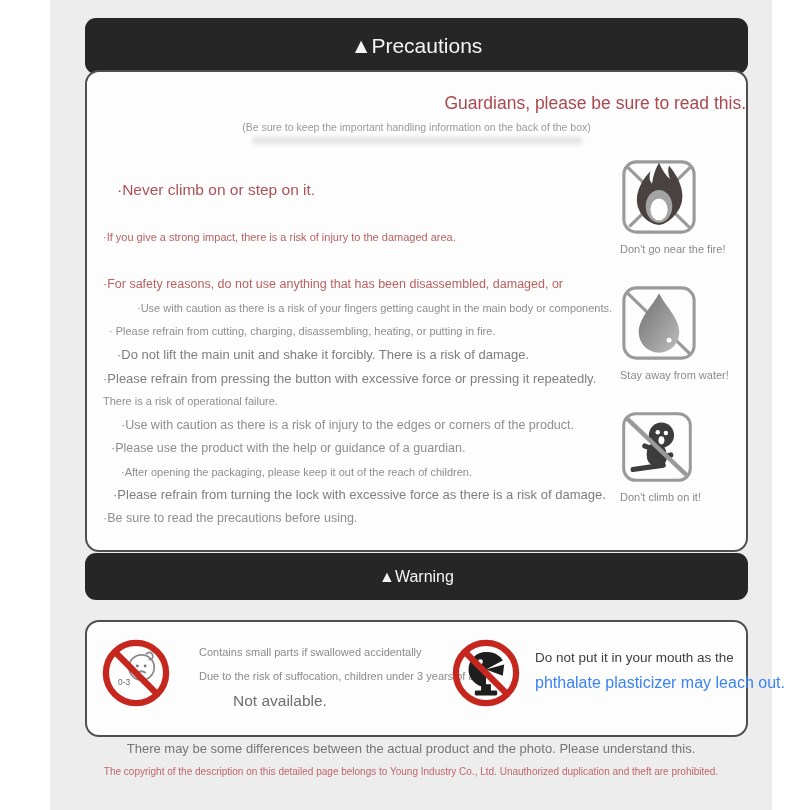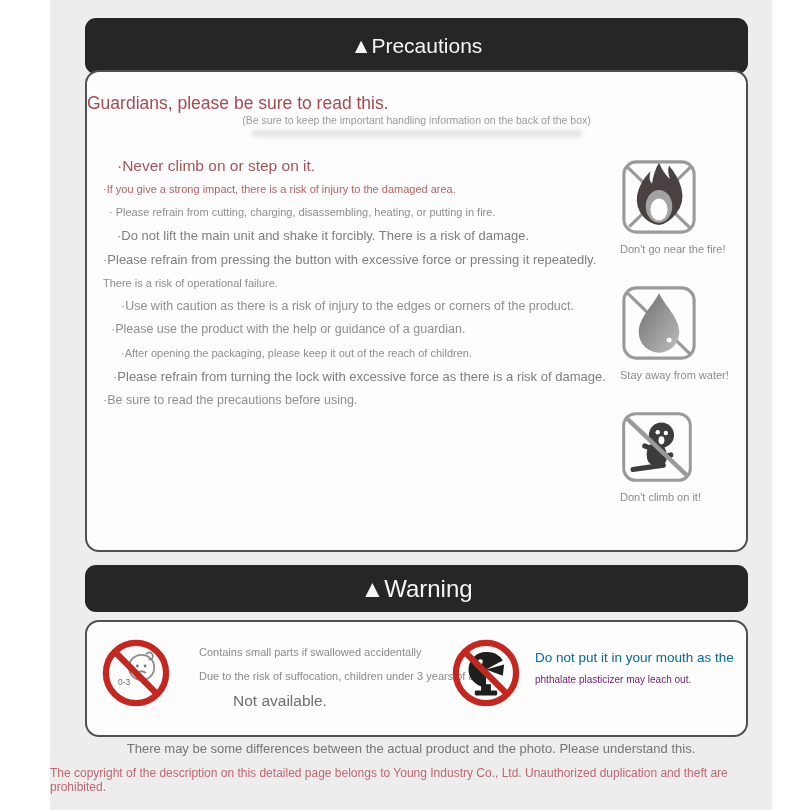--- a/index.html
+++ b/index.html
@@ -10,90 +10,92 @@
   }
   .gray-panel{
     position:absolute;left:50px;top:0;width:722px;height:810px;
     background:#ededed;
   }
   .bar{
     position:absolute;left:85px;width:663px;background:#262626;
     border-radius:11px;color:#f5f5f5;display:flex;align-items:center;justify-content:center;
   }
   .bar.precautions{top:18px;height:56px;font-size:21px;}
-  .bar.warning{top:565px;height:47px;font-size:24px;}
+  .bar.warning{top:553px;height:47px;font-size:16px;}
   .white-box{
     position:absolute;left:85px;width:659px;background:#fdfdfd;
     border:2px solid #4f4f4f;border-radius:14px;
   }
   .box-precautions{top:70px;height:478px;}
   .box-warning{top:620px;height:113px;}
   .p-title{
-    margin-top:21px;text-align:left;color:#a8494f;font-size:17.5px;
+    margin-top:21px;text-align:right;color:#a8494f;font-size:17.5px;
   }
   .p-subtitle{
-    text-align:center;color:#9a9a9a;font-size:10.5px;
+    margin-top:7px;text-align:center;color:#9a9a9a;font-size:10.5px;
   }
   .blur-strip{
     margin:4px auto 0 auto;width:330px;height:7px;background:#d9d9d9;
     filter:blur(2px);opacity:.75;border-radius:3px;
   }
   .p-list{
     position:absolute;left:16px;top:82px;width:530px;
   }
   .p-item{height:23.4px;display:flex;align-items:center;white-space:nowrap;}
   .size-lg{font-size:15.5px;}
   .size-lg2{font-size:13px;}
   .size-md{font-size:12.5px;}
   .size-sm{font-size:11px;}
-  .tone-red{color:#b96060;}
+  .tone-red{color:#b96060;margin-top:24px;}
   .tone-red.size-lg{color:#ad5156;}
   .tone-gray{color:#8e8e8e;}
   .tone-gray.size-lg2{color:#7e7e7e;text-align:center;}
   .icon-col-block{
     position:absolute;width:120px;left:533px;text-align:left;
   }
   .icon-col-block .cap{
     display:block;margin-top:3px;color:#8a8a8a;font-size:11px;
   }
   .warn-group{position:absolute;top:16px;}
   .warn-left{left:14px;width:360px;}
   .warn-right{left:364px;width:286px;}
   .warn-circle{width:70px;height:70px;display:inline-block;vertical-align:top;}
   .warn-left .t1{position:absolute;left:98px;top:8px;font-size:11px;color:#8b8b8b;white-space:nowrap;}
   .warn-left .t2{position:absolute;left:98px;top:32px;font-size:11px;color:#8b8b8b;white-space:nowrap;}
   .warn-left .t3{position:absolute;left:88px;top:54px;font-size:15.5px;color:#6e6e6e;white-space:nowrap;margin-left:44px;}
-  .warn-right .t1{position:absolute;left:84px;top:12px;font-size:13.5px;color:#0369a1;white-space:nowrap;}
-  .warn-right .t2{position:absolute;left:84px;top:36px;font-size:10px;color:#701a75;white-space:nowrap;}
+  .warn-right .t1{position:absolute;left:84px;top:12px;font-size:13.5px;color:#404040;white-space:nowrap;}
+  .warn-right .t2{position:absolute;left:84px;top:36px;font-size:16px;color:#3b82f6;white-space:nowrap;}
   .footer-note{
     position:absolute;left:50px;width:722px;top:741px;text-align:center;
     color:#757575;font-size:13px;
   }
   .footer-copy{
-    position:absolute;left:50px;width:722px;top:766px;
-    color:#c1666c;font-size:12px;
+    position:absolute;left:50px;width:722px;top:766px;text-align:center;
+    color:#c1666c;font-size:10px;
   }
 </style>
 </head>
 <body>
 
 <div class="gray-panel"></div>
 
 <div class="bar precautions">
   <span>▲Precautions</span>
 </div>
 
 <div class="white-box box-precautions">
   <div class="p-title">Guardians, please be sure to read this.</div>
   <div class="p-subtitle">(Be sure to keep the important handling information on the back of the box)</div>
   <div class="blur-strip"></div>
 
   <div class="p-list">
       <div class="p-item tone-red size-lg" style="padding-left: 14px;">·Never climb on or step on it.</div>
       <div class="p-item tone-red size-sm" style="padding-left: 0px;">·If you give a strong impact, there is a risk of injury to the damaged area.</div>
+      <div class="p-item tone-red size-md" style="padding-left: 0px;">·For safety reasons, do not use anything that has been disassembled, damaged, or</div>
+      <div class="p-item tone-gray size-sm" style="padding-left: 34px;">·Use with caution as there is a risk of your fingers getting caught in the main body or components.</div>
       <div class="p-item tone-gray size-sm" style="padding-left: 6px;">·  Please refrain from cutting, charging, disassembling, heating, or putting in fire.</div>
       <div class="p-item tone-gray size-lg2" style="padding-left: 14px;">·Do not lift the main unit and shake it forcibly. There is a risk of damage.</div>
       <div class="p-item tone-gray size-lg2" style="padding-left: 0px;">·Please refrain from pressing the button with excessive force or pressing it repeatedly.</div>
       <div class="p-item tone-gray size-sm" style="padding-left: 0px;">There is a risk of operational failure.</div>
       <div class="p-item tone-gray size-md" style="padding-left: 18px;">·Use with caution as there is a risk of injury to the edges or corners of the product.</div>
       <div class="p-item tone-gray size-md" style="padding-left: 8px;">·Please use the product with the help or guidance of a guardian.</div>
       <div class="p-item tone-gray size-sm" style="padding-left: 18px;">·After opening the packaging, please keep it out of the reach of children.</div>
       <div class="p-item tone-gray size-lg2" style="padding-left: 10px;">·Please refrain from turning the lock with excessive force as there is a risk of damage.</div>
       <div class="p-item tone-gray size-md" style="padding-left: 0px;">·Be sure to read the precautions before using.</div>
     </div>

